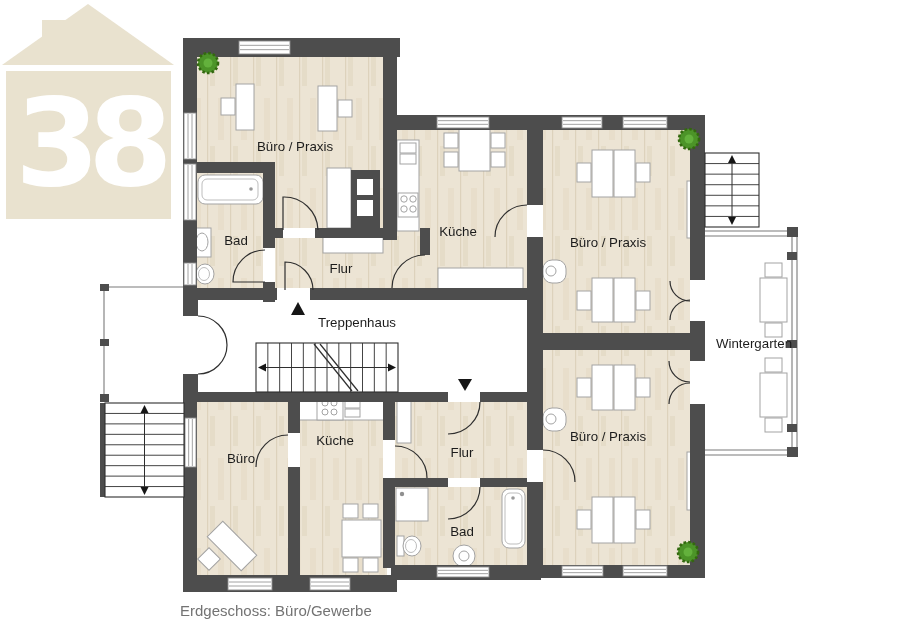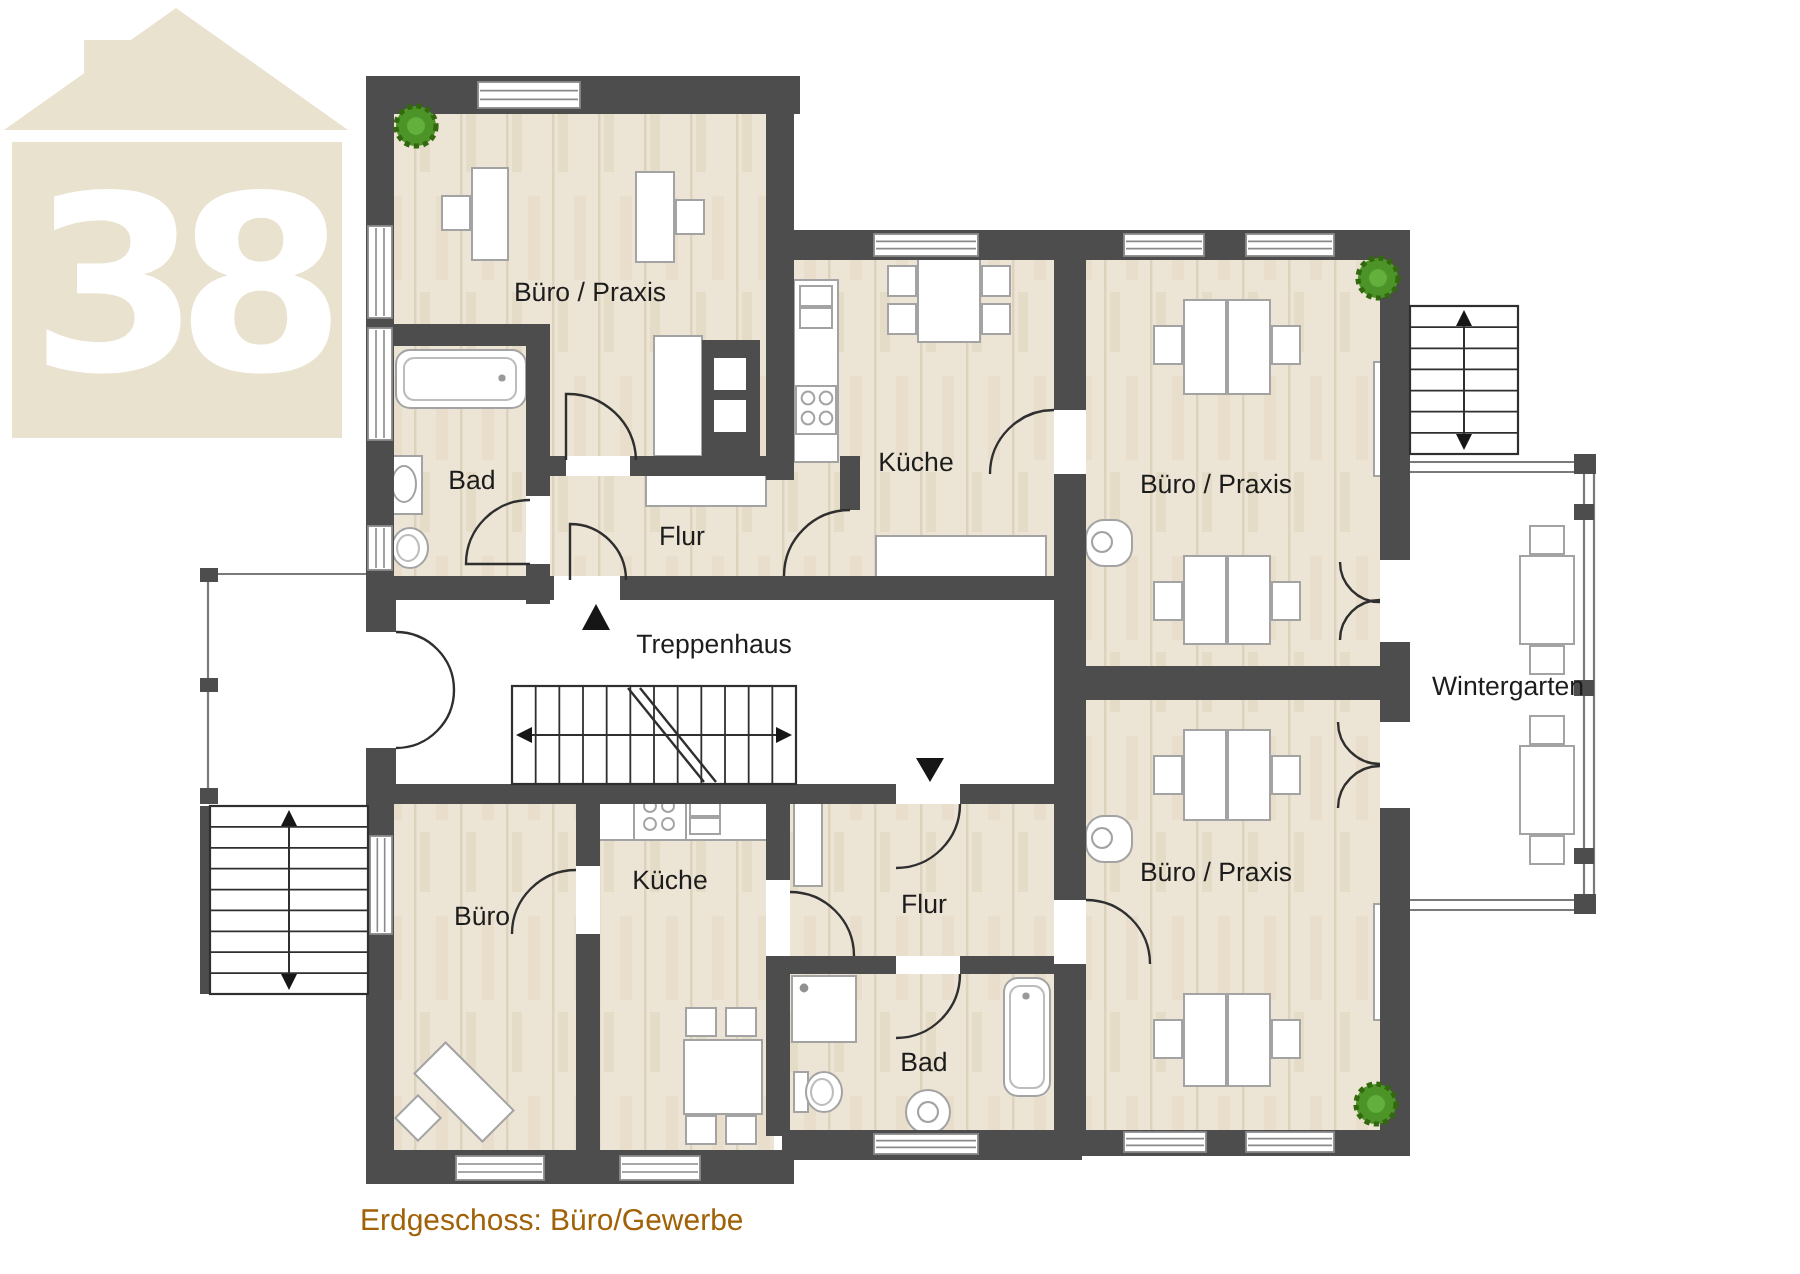--- a/index.html
+++ b/index.html
@@ -3,21 +3,21 @@
 <meta charset="utf-8">
 <style>
   html,body{margin:0;padding:0;background:#fff;}
   .stage{position:relative;width:900px;height:637px;background:#fff;overflow:hidden;
          font-family:"Liberation Sans", sans-serif;}
   #plan{position:absolute;left:0;top:0;}
   .logo{position:absolute;left:2px;top:2px;}
   .lg{fill:#e9e2cf;}
   .lgtext{fill:#ffffff;font-family:"DejaVu Sans", sans-serif;font-weight:bold;
           font-size:122px;letter-spacing:-12px;}
-  .caption{position:absolute;left:180px;top:602px;font-size:15px;color:#a16207;}
+  .caption{position:absolute;left:180px;top:602px;font-size:15px;color:#737373;}
 </style>
 </head>
 <body>
 
 <div class="stage">
 
   <svg id="plan" width="900" height="637" viewBox="0 0 900 637">
     <defs>
       <pattern id="wood" width="23" height="90" patternUnits="userSpaceOnUse">
         <rect width="23" height="90" fill="#ece4d4"></rect>

